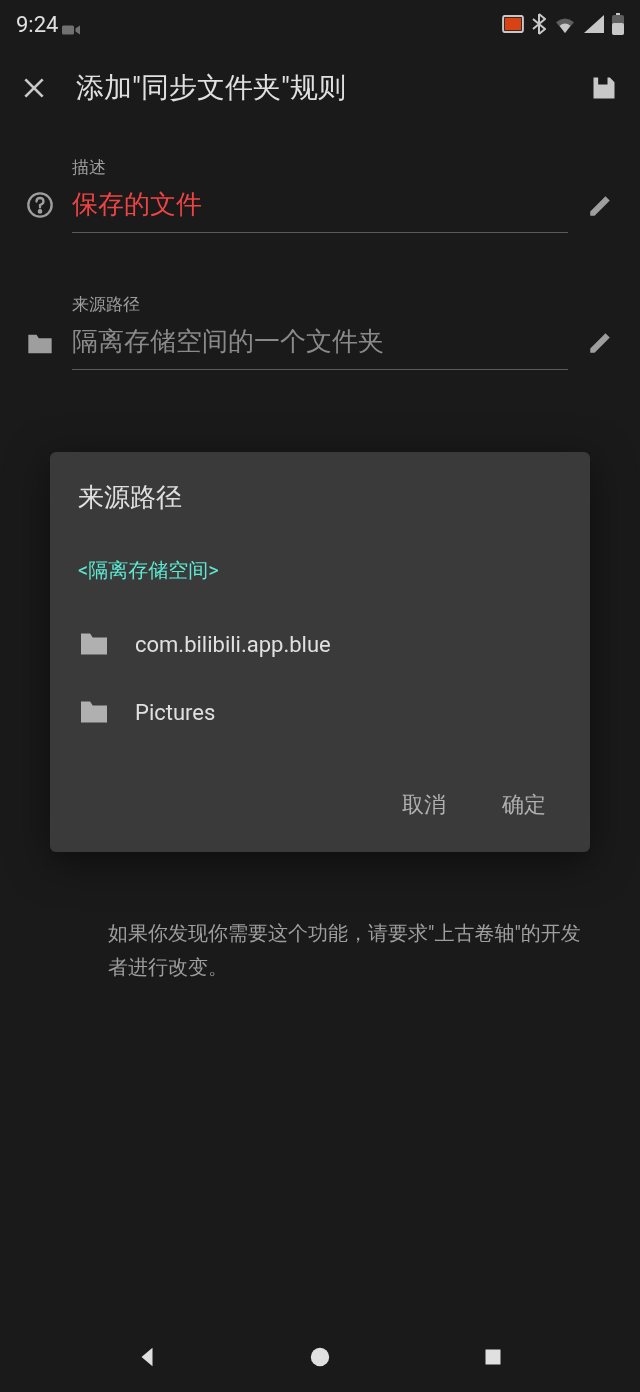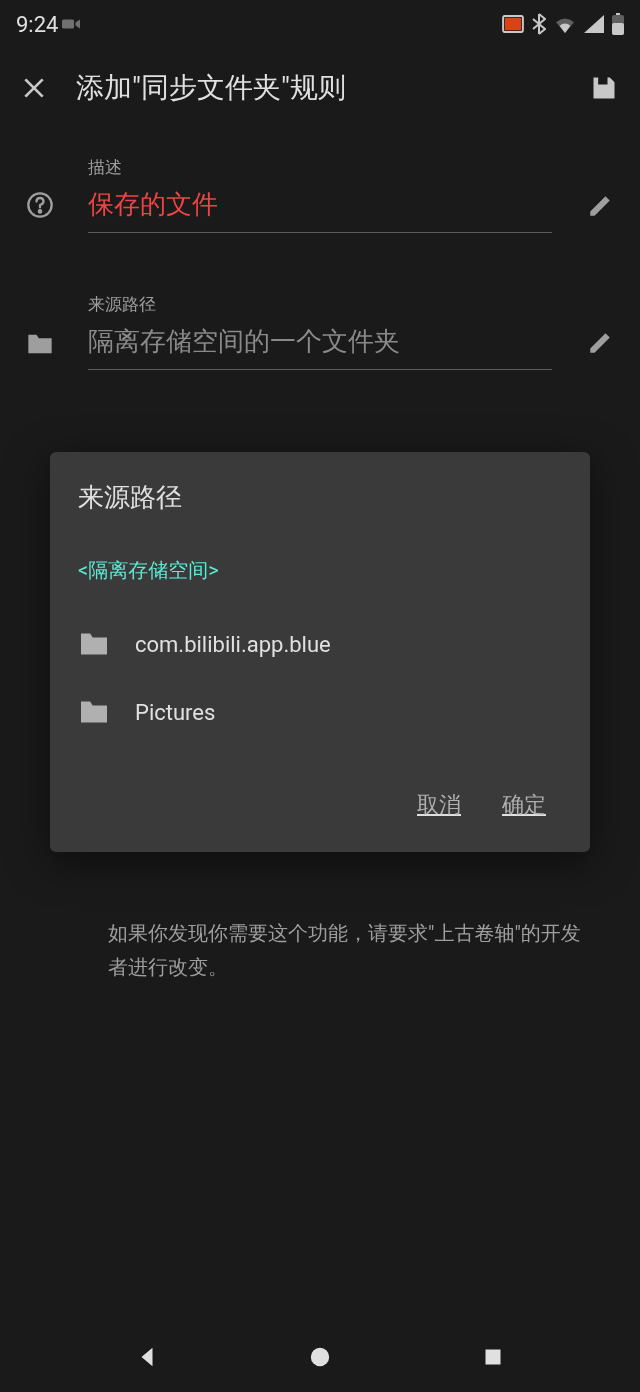--- a/index.html
+++ b/index.html
@@ -19,21 +19,21 @@
     .status-bar {
       height: 48px;
       display: flex;
       align-items: center;
       justify-content: space-between;
       padding: 0 16px;
       color: #e0e0e0;
     }
     .status-left {
       display: flex;
-      align-items: center;
+      align-items: flex-end;
       gap: 4px;
     }
     .status-right {
       display: flex;
       align-items: center;
       gap: 8px;
     }
     .time {
       font-size: 22px;
       font-weight: 400;
@@ -74,21 +74,21 @@
       cursor: pointer;
       color: #c8c8c8;
     }
     .content {
       padding: 8px 0;
     }
     .field-row {
       display: flex;
       align-items: flex-end;
       padding: 20px 20px 0 20px;
-      gap: 28px;
+      gap: 12px;
     }
     .field-left-icon {
       width: 40px;
       display: flex;
       align-items: center;
       justify-content: center;
       color: #9e9e9e;
       padding-bottom: 14px;
     }
     .field-body {
@@ -167,23 +167,22 @@
       display: flex;
       align-items: center;
     }
     .folder-name {
       font-size: 22px;
       color: #e0e0e0;
     }
     .dialog-actions {
       display: flex;
       justify-content: flex-end;
-      gap: 25px;
+      gap: 40px;
       padding: 30px 36px 18px 20px;
-      text-decoration: underline;
     }
     .dialog-btn {
       font-size: 22px;
       color: #b0b0b0;
       background: none;
       border: none;
       cursor: pointer;
       padding: 6px 8px;
     }
     

